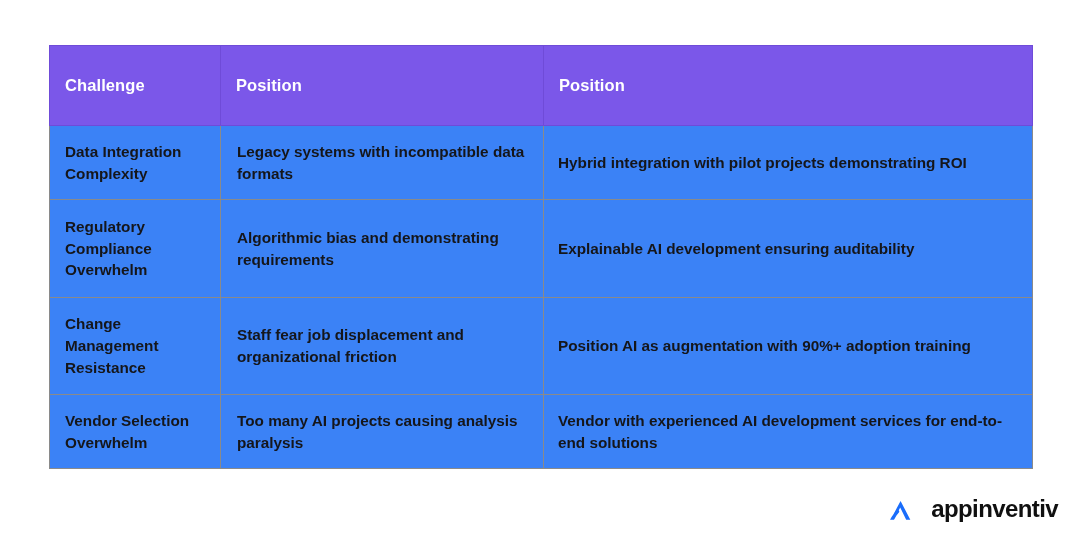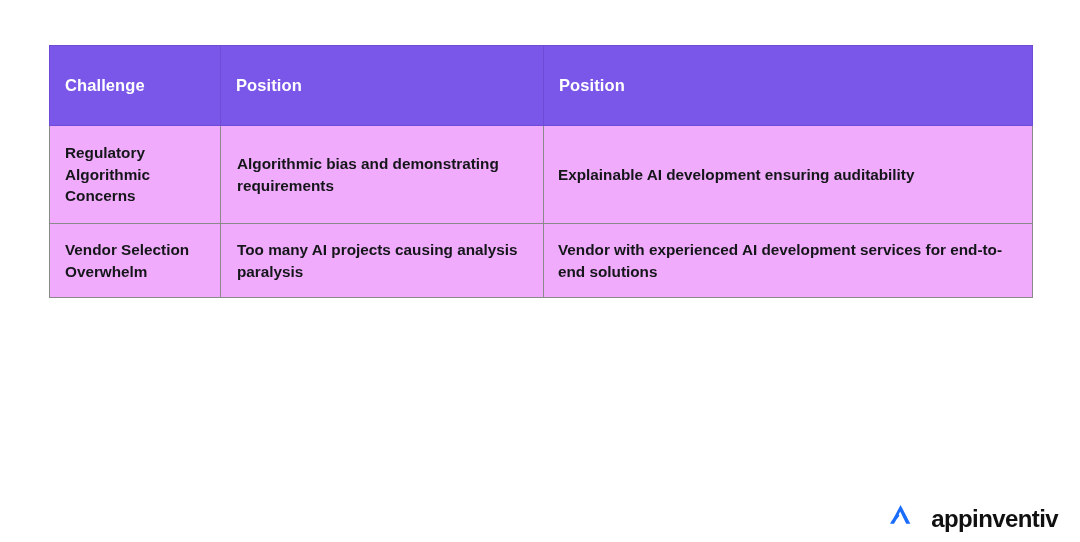--- a/index.html
+++ b/index.html
@@ -31,21 +31,21 @@
     position: absolute;
     left: 49px;
     top: 45px;
     width: 983px;
   }
 
   table.cps {
     border-collapse: collapse;
     table-layout: fixed;
     width: 983px;
-    background: #f0abfc;
+    background: #3b82f6;
   }
 
   table.cps col.c-challenge { width: 171px; }
   table.cps col.c-problem   { width: 323px; }
   table.cps col.c-solution  { width: 489px; }
 
   
   thead tr {
     background: #7b57e9;
   }
@@ -92,21 +92,21 @@
   tbody tr.r1 td { height: 98px; }
   tbody tr.r2 td { height: 97px; }
   tbody tr.r3 td { height: 74px; margin-top: 44px; }
 
   
   .logo {
     position: absolute;
     right: 22px;
     bottom: 12px;
     display: flex;
-    align-items: flex-end;
+    align-items: flex-start;
     gap: 16px;
     height: 34px;
   }
   .logo-mark {
     width: 30px;
     height: 30px;
     display: block;
     flex: 0 0 auto;
   }
   .logo-text {
@@ -134,24 +134,34 @@
 
       <thead>
         <tr>
           <th class="first">Challenge</th>
           <th>Position</th>
           <th>Position</th>
         </tr>
       </thead>
 
       <tbody>
+        <tr class="r0">
+          <td class="cell-challenge">Data Integration Complexity</td>
+          <td class="cell-problem">Legacy systems with incompatible data formats</td>
+          <td class="cell-solution">Hybrid integration with pilot projects demonstrating ROI</td>
+        </tr>
         <tr class="r1">
-          <td class="cell-challenge">Regulatory Algorithmic Concerns</td>
+          <td class="cell-challenge">Regulatory Compliance Overwhelm</td>
           <td class="cell-problem">Algorithmic bias and demonstrating requirements</td>
           <td class="cell-solution">Explainable AI development ensuring auditability</td>
+        </tr>
+        <tr class="r2">
+          <td class="cell-challenge">Change Management Resistance</td>
+          <td class="cell-problem">Staff fear job displacement and organizational friction</td>
+          <td class="cell-solution">Position AI as augmentation with 90%+ adoption training</td>
         </tr>
         <tr class="r3">
           <td class="cell-challenge">Vendor Selection Overwhelm</td>
           <td class="cell-problem">Too many AI projects causing analysis paralysis</td>
           <td class="cell-solution">Vendor with experienced AI development services for end-to-end solutions</td>
         </tr>
       </tbody>
     </table>
   </div>
 

